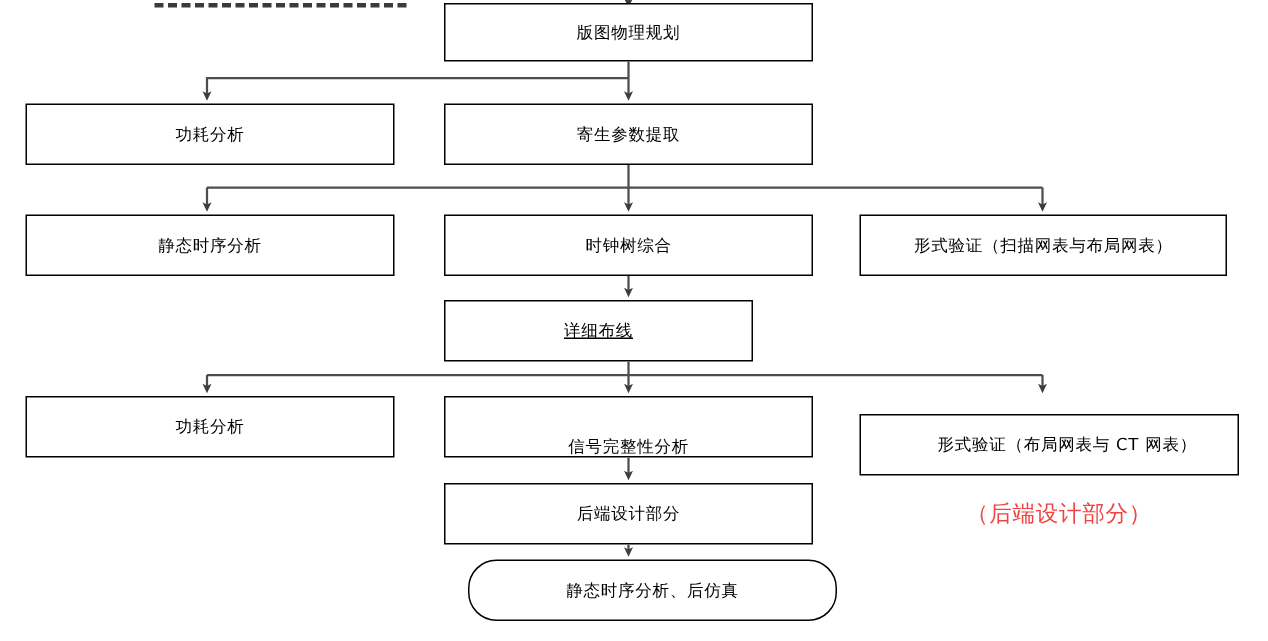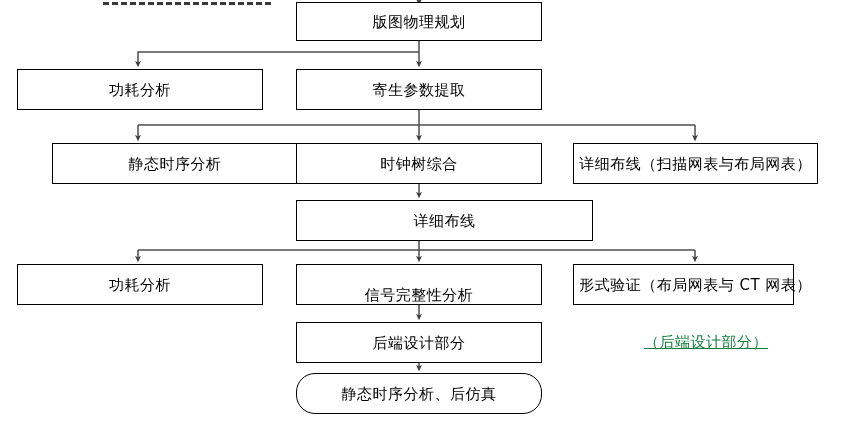--- a/index.html
+++ b/index.html
@@ -19,35 +19,34 @@
   }
   .node {
     position: absolute;
     box-sizing: border-box;
     border: 1.3px solid #000000;
     background: #ffffff;
     display: flex;
     align-items: center;
     justify-content: center;
     color: #000000;
-    font-size: 15px;
+    font-size: 11px;
     line-height: 1.2;
     letter-spacing: 0.5px;
     white-space: nowrap;
   }
   .freetext {
     position: absolute;
-    color: #15803d;
+    color: #ef4444;
     font-size: 15px;
     letter-spacing: 0.5px;
     white-space: nowrap;
     display: flex;
     align-items: center;
     justify-content: center;
-    text-decoration: underline;
   }
   .edge-svg {
     position: absolute;
     left: 0;
     top: 0;
     width: 845px;
     height: 427px;
     pointer-events: none;
   }
   .dashtop {
@@ -99,45 +98,45 @@
   <div id="nodes">
       <div class="node" style="left: 296px; top: 2px; width: 246px; height: 39px;">
         <span>版图物理规划</span>
       </div>
       <div class="node" style="left: 17px; top: 69px; width: 246px; height: 41px;">
         <span>功耗分析</span>
       </div>
       <div class="node" style="left: 296px; top: 69px; width: 246px; height: 41px;">
         <span>寄生参数提取</span>
       </div>
-      <div class="node" style="left: 17px; top: 143px; width: 246px; height: 41px; margin-left: 35px;">
+      <div class="node" style="left: 17px; top: 143px; width: 246px; height: 41px;">
         <span>静态时序分析</span>
       </div>
       <div class="node" style="left: 296px; top: 143px; width: 246px; height: 41px;">
         <span>时钟树综合</span>
       </div>
       <div class="node" style="left: 573px; top: 143px; width: 245px; height: 41px;">
-        <span>详细布线（扫描网表与布局网表）</span>
+        <span>形式验证（扫描网表与布局网表）</span>
       </div>
-      <div class="node" style="left: 296px; top: 200px; width: 297px; height: 41px;">
+      <div class="node" style="left: 296px; top: 200px; width: 206px; height: 41px; text-decoration: underline;">
         <span>详细布线</span>
       </div>
       <div class="node" style="left: 17px; top: 264px; width: 246px; height: 41px;">
         <span>功耗分析</span>
       </div>
       <div class="node" style="left: 296px; top: 264px; width: 246px; height: 41px; align-items: flex-end;">
         <span>信号完整性分析</span>
       </div>
-      <div class="node" style="left: 573px; top: 264px; width: 221px; height: 41px; padding-left: 24px;">
+      <div class="node" style="left: 573px; top: 276px; width: 253px; height: 41px; padding-left: 24px;">
         <span>形式验证（布局网表与 CT 网表）</span>
       </div>
       <div class="node" style="left: 296px; top: 322px; width: 246px; height: 41px;">
         <span>后端设计部分</span>
       </div>
-      <div class="node" style="left: 296px; top: 373px; width: 246px; height: 41px; border-radius: 19px;">
+      <div class="node" style="left: 312px; top: 373px; width: 246px; height: 41px; border-radius: 19px;">
         <span>静态时序分析、后仿真</span>
       </div>
     </div>
   <div id="freelabels">
       <div class="freetext" style="left: 608px; top: 327px; width: 196px; height: 30px;">（后端设计部分）</div>
     </div>
 
 </div>
 
 </body></html>

